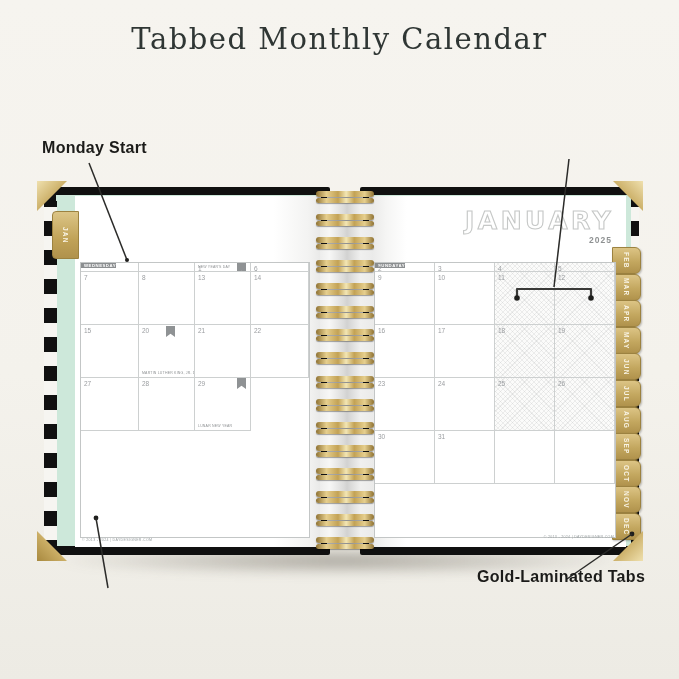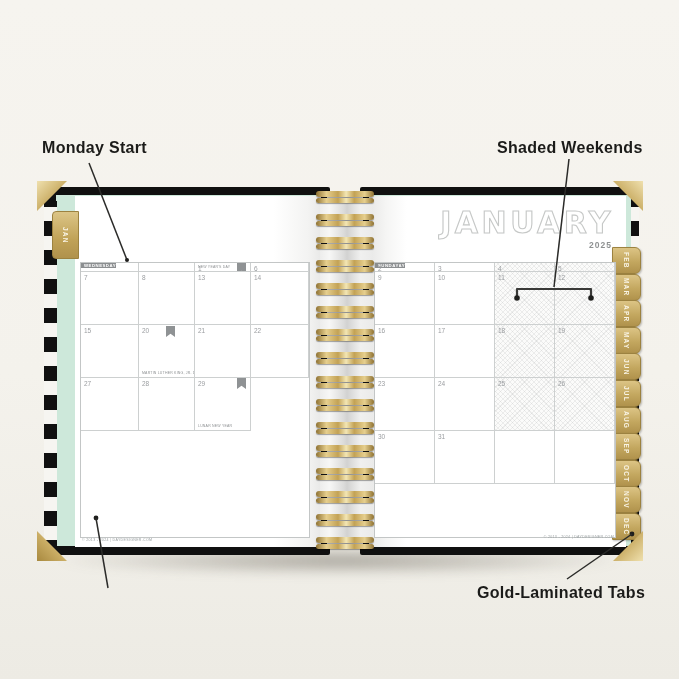--- a/index.html
+++ b/index.html
@@ -22,21 +22,21 @@
   }
 
   
   .callout-label{
     position:absolute;font-size:16px;font-weight:bold;color:#1b1b19;
     letter-spacing:.3px;z-index:50;white-space:nowrap;
   }
   .lbl-monday{left:42px;top:139px;}
   .lbl-shaded{left:497px;top:139px;}
   .lbl-thismonth{left:38px;top:592px;}
-  .lbl-goldtabs{left:477px;top:584px;}
+  .lbl-goldtabs{left:477px;top:568px;}
 
   .callouts{position:absolute;left:0;top:0;z-index:40;pointer-events:none;}
   .cline{stroke:#2b2b29;stroke-width:1.5;}
   .cbracket{stroke:#3a3a38;stroke-width:2.2;fill:none;stroke-linejoin:round;}
   .cdot{fill:#1e1e1c;}
 
   
   .floor-shadow{
     position:absolute;left:58px;top:546px;width:564px;height:30px;z-index:1;
     background:radial-gradient(ellipse at center,rgba(70,64,52,.40),rgba(70,64,52,0) 72%);
@@ -92,21 +92,21 @@
   .tab{left:572px;width:27px;height:25px;z-index:9;
     background:linear-gradient(180deg,#dcc485,#c3a75f 55%,#b0924c);
     border:1px solid #9c8240;border-radius:0 6px 6px 0;
     box-shadow:1px 1px 2px rgba(0,0,0,.25);
     display:flex;align-items:center;justify-content:center;}
   .vtext{writing-mode:vertical-rl;text-orientation:mixed;font-size:6.5px;font-weight:bold;
     color:#f8f3e3;letter-spacing:1.2px;}
 
   
   .month-title{left:334px;top:25px;width:240px;text-align:right;z-index:12;}
-  .month-name{position:static;font-family:"DejaVu Sans",sans-serif;font-weight:bold;font-size:30px;
+  .month-name{position:static;font-family:"DejaVu Sans",sans-serif;font-weight:bold;font-size:25px;
     letter-spacing:3.5px;line-height:1;color:transparent;-webkit-text-stroke:1.1px #c6c8c7;}
   .month-year{position:static;display:block;font-size:8.5px;font-weight:bold;color:#8e9192;
     letter-spacing:1px;margin-top:2px;padding-right:2px;text-align:right;}
 
   
   .cal{top:79px;display:grid;grid-template-rows:9px repeat(5,53px);z-index:12;
     border:1px solid #c3c6c6;background:#fff;}
   .cal.left-grid{left:40px;width:228px;grid-template-columns:58px 56px 56px 58px;}
   .cal.right-grid{left:334px;width:240px;grid-template-columns:repeat(4,60px);}
   .cal-head{display:flex;align-items:center;padding-left:3px;background:#8b8e90;color:#fff;
@@ -125,23 +125,23 @@
 
   .pg-footer{font-size:3.6px;color:#9aa0a2;letter-spacing:.3px;z-index:12;white-space:nowrap;}
   .pg-footer.fleft{left:42px;top:355px;}
   .pg-footer.fright{left:334px;top:352px;width:240px;text-align:right;}
 </style>
 </head>
 <body>
 
 <div class="stage">
 
+  <div class="title">Tabbed Monthly Calendar</div>
 
   <div class="callout-label lbl-monday">Monday Start</div>
-  <div class="callout-label lbl-shaded">Shaded Weekends</div>
   <div class="callout-label lbl-goldtabs">Gold-Laminated Tabs</div>
 
   <div class="floor-shadow"></div>
 
   <div class="book">
     <div class="edge-stripes left"></div>
     <div class="edge-stripes right"></div>
     <div class="edge-mint left"></div>
     <div class="edge-mint right"></div>
     <div class="cover-bar cover-top-l"></div>

